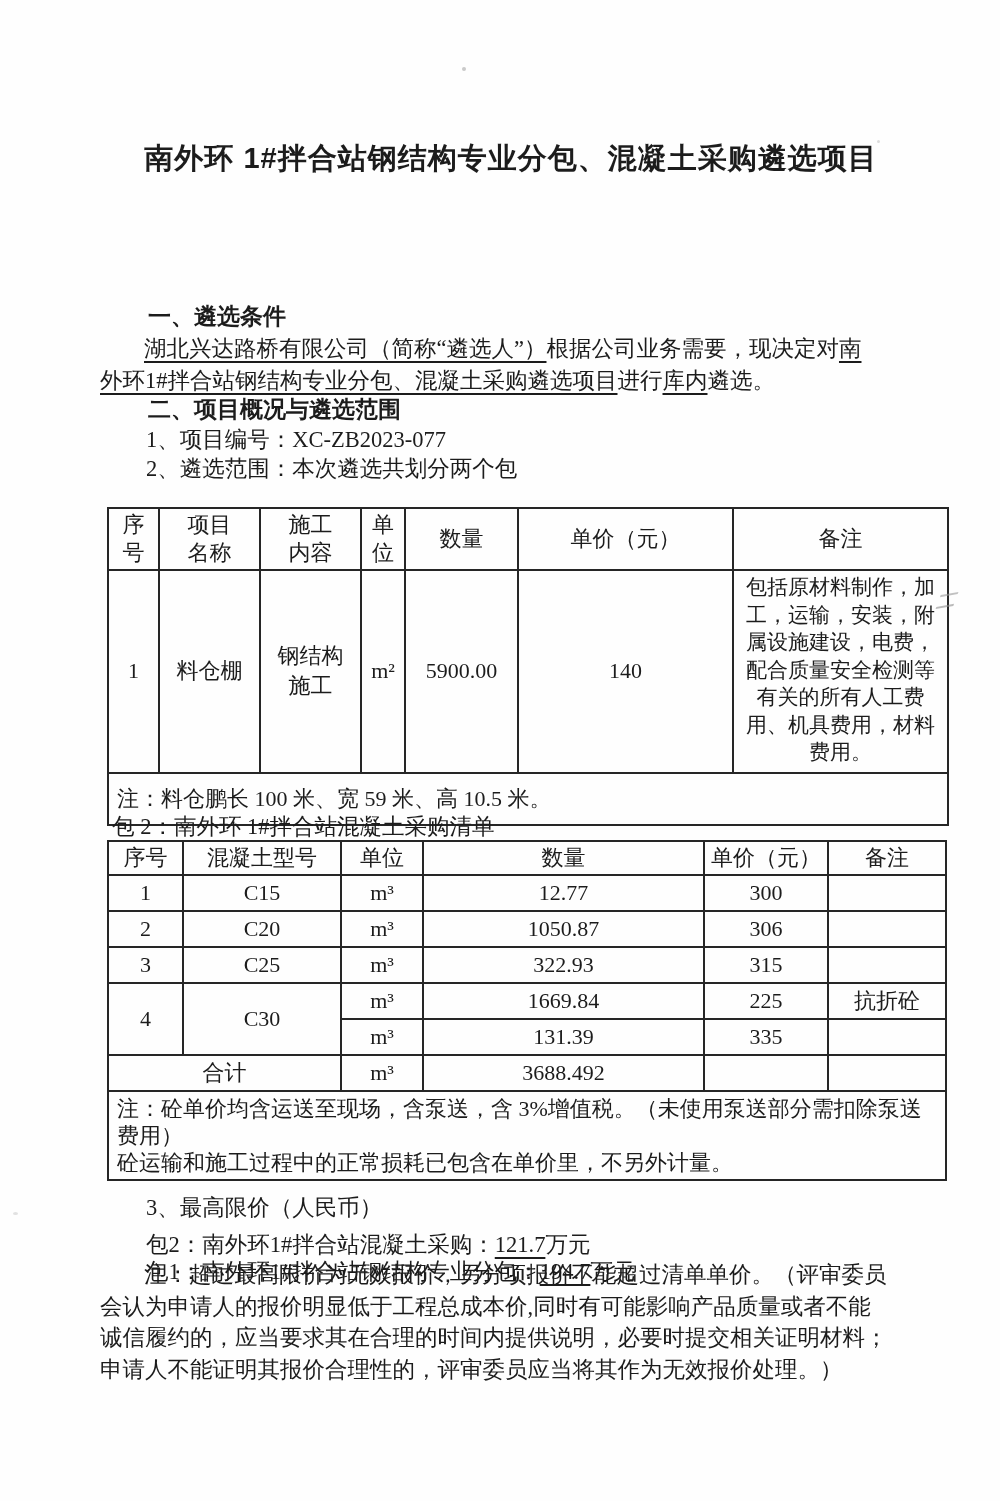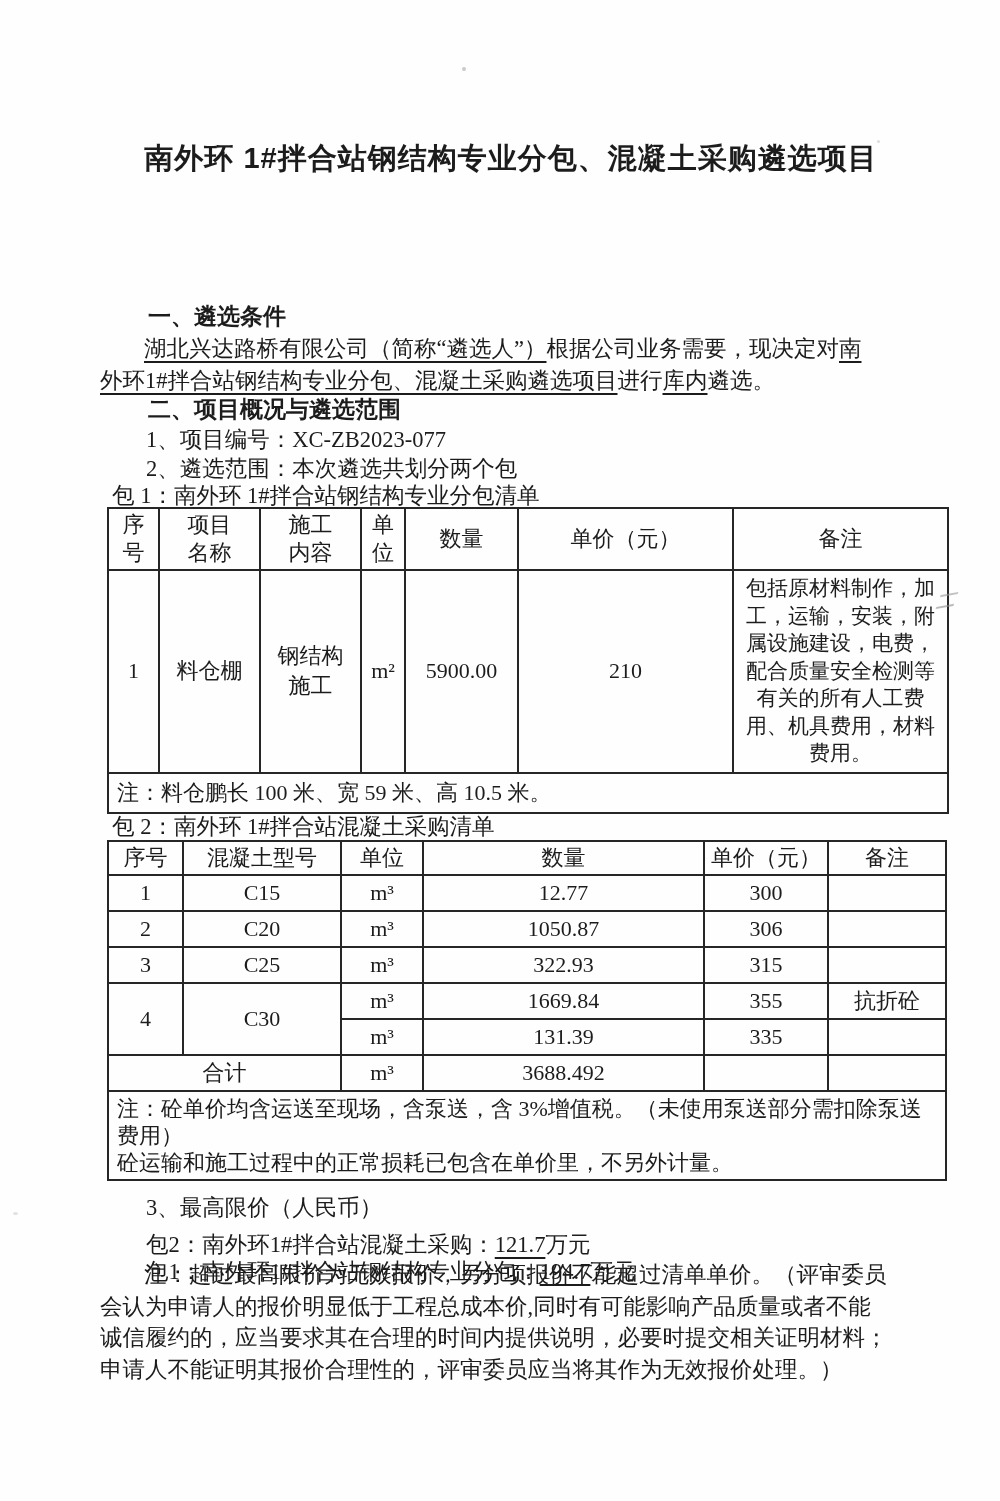--- a/index.html
+++ b/index.html
@@ -56,29 +56,30 @@
   }
   th { white-space: pre-line; line-height: 28px; }
   .t1 { left: 107px; top: 507px; width: 840px; }
   .t1 .head-row { height: 58px; }
   .t1 .body-row { height: 188px; }
   .t1 .remark-cell {
     text-align: center;
     font-size: 21px;
     line-height: 27.5px;
     padding: 4px 7px;
+    font-family: Liberation Mono, monospace;
   }
   .t1 .content-cell { white-space: pre-line; line-height: 30px; }
   .note-cell {
     text-align: left;
     padding: 3px 8px;
     white-space: pre-line;
     line-height: 27px;
   }
-  .t1 .note-row { height: 40px; }
+  .t1 .note-row { height: 52px; }
   .t1 .note-cell { font-size: 22px; }
   .t2 { left: 107px; top: 840px; width: 838px; }
   .t2 .head-row { height: 33px; }
   .t2 .data-row { height: 36px; }
   .t2 .note-row { height: 54px; }
   .note3 {
     left: 100px; top: 1259px; width: 866px;
     font-size: 22.5px;
     line-height: 31.5px;
     white-space: pre-line;
@@ -109,21 +110,20 @@
   <div class="abs title" style="top:139px;">南外环 1#拌合站钢结构专业分包、混凝土采购遴选项目</div>
 
   <div class="abs bodyline indent2" style="top:333px;"><span class="u">湖北兴达路桥有限公司（简称“遴选人”）</span><span>根据公司业务需要，现决定对</span><span class="u">南</span></div>
   <div class="abs heading" style="top:301px;">一、遴选条件</div>
   <div class="abs bodyline" style="top:365px;"><span class="u">外环1#拌合站钢结构专业分包、混凝土采购遴选项目</span><span>进行</span><span class="u">库内</span><span>遴选。</span></div>
 
   <div class="abs heading" style="top:394px;">二、项目概况与遴选范围</div>
   <div class="abs bodyline indent-item" style="top:424px;">1、项目编号：XC-ZB2023-077</div>
   <div class="abs bodyline indent-item" style="top:453px;">2、遴选范围：本次遴选共划分两个包</div>
 
-  <div class="abs bodyline indent-cap" style="top:480px;">包 1：南外环 1#拌合站钢结构专业分包清单</div>
   <table class="t1">
     <colgroup>
       <col style="width:51px">
         <col style="width:101px">
         <col style="width:101px">
         <col style="width:44px">
         <col style="width:113px">
         <col style="width:215px">
         <col style="width:215px">
     </colgroup>
@@ -141,21 +141,21 @@
         <th>单价（元）</th>
         <th>备注</th>
       </tr>
       <tr class="body-row">
         <td>1</td>
         <td>料仓棚</td>
         <td class="content-cell">钢结构
 施工</td>
         <td>m²</td>
         <td>5900.00</td>
-        <td>210</td>
+        <td>140</td>
         <td class="remark-cell">包括原材料制作，加工，运输，安装，附属设施建设，电费，配合质量安全检测等有关的所有人工费用、机具费用，材料费用。</td>
       </tr>
       <tr class="note-row">
         <td class="note-cell" colspan="7">注：料仓鹏长 100 米、宽 59 米、高 10.5 米。</td>
       </tr>
     </tbody>
   </table>
 
   <div class="abs bodyline indent-cap" style="top:811px;">包 2：南外环 1#拌合站混凝土采购清单</div>
   <table class="t2">
@@ -198,21 +198,21 @@
         <td>m³</td>
         <td>322.93</td>
         <td>315</td>
         <td></td>
       </tr>
       <tr class="data-row">
         <td rowspan="2">4</td>
         <td rowspan="2">C30</td>
         <td>m³</td>
         <td>1669.84</td>
-        <td>355</td>
+        <td>225</td>
         <td>抗折砼</td>
       </tr>
       <tr class="data-row">
         <td>m³</td>
         <td>131.39</td>
         <td>335</td>
         <td></td>
       </tr>
       <tr class="data-row">
         <td colspan="2">合计</td>

